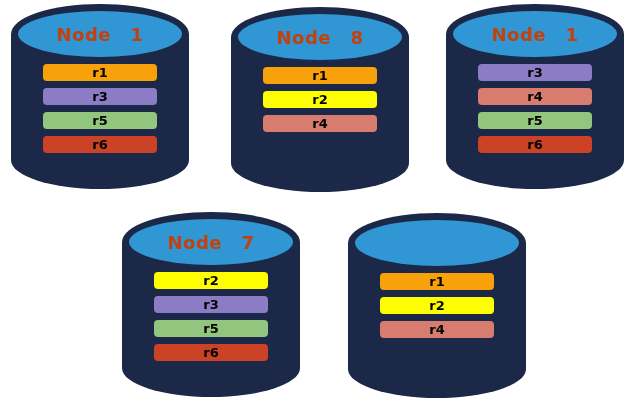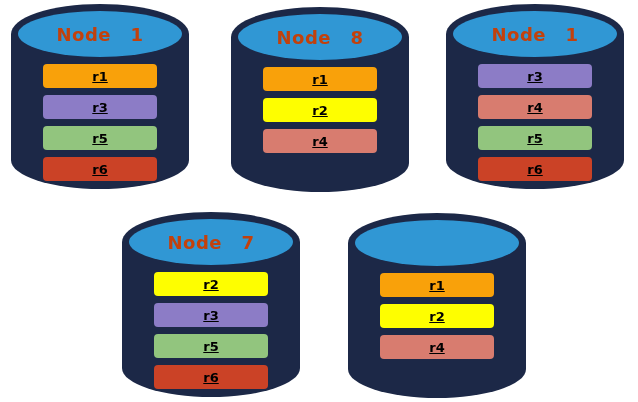--- a/index.html
+++ b/index.html
@@ -41,28 +41,27 @@
     letter-spacing: 0.5px;
     user-select: none;
   }
   .bars {
     position: absolute;
     left: 32px;
     right: 32px;
     top: 60px;
   }
   .bar {
-    height: 24px;
+    height: 17px;
     margin-bottom: 7px;
     border-radius: 4px;
     display: flex;
     align-items: center;
     justify-content: center;
     background: #999999;
-    text-decoration: underline;
   }
   .bar span {
     color: #000000;
     font-size: 13px;
     font-weight: bold;
     line-height: 1;
   }
   
   .n1 { left: 11px;  top: 4px;   }
   .n2 { left: 231px; top: 7px;   }

